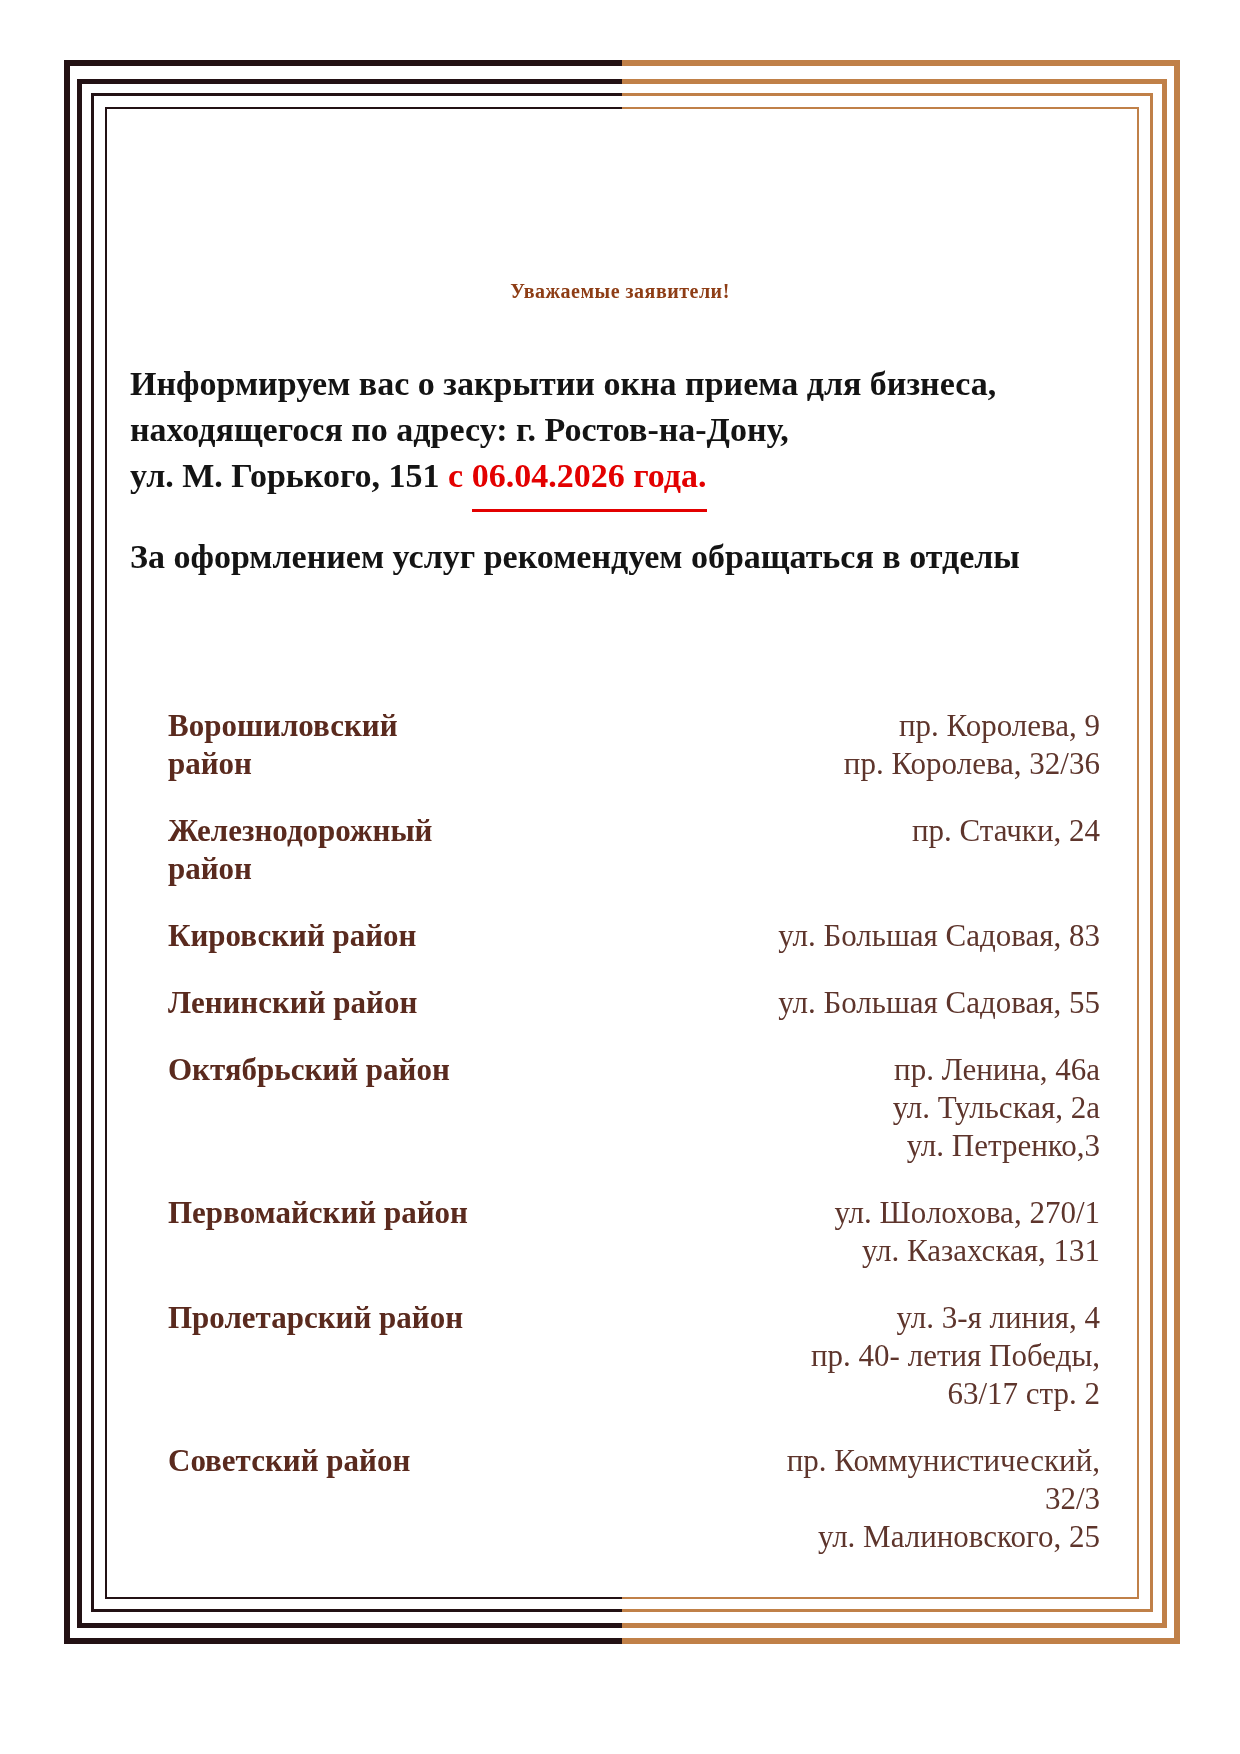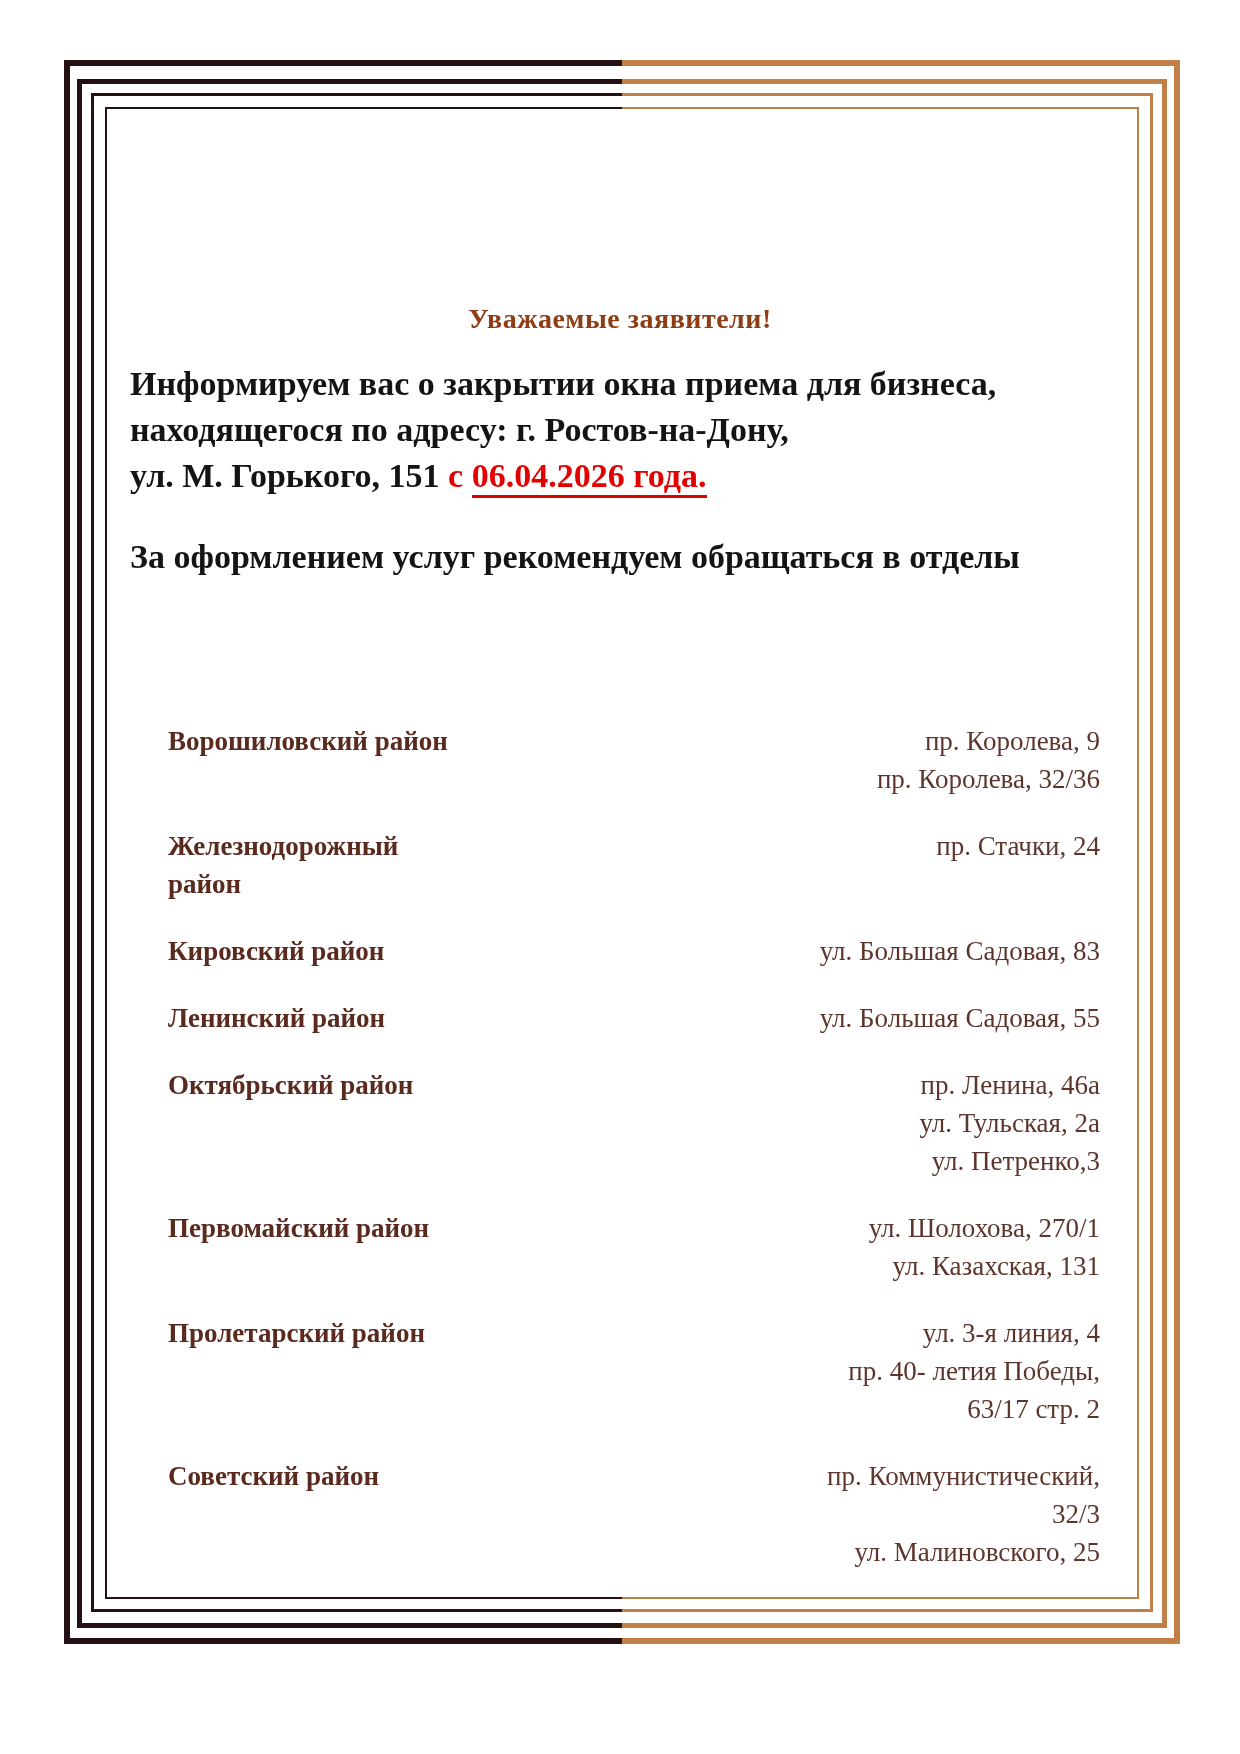--- a/index.html
+++ b/index.html
@@ -33,49 +33,48 @@
   .f2 { top: 79px;  left: 77px;  right: 73px;  bottom: 126px; border-width: 5px; }
   .f3 { top: 93px;  left: 91px;  right: 87px;  bottom: 142px; border-width: 3px; }
   .f4 { top: 107px; left: 105px; right: 101px; bottom: 155px; border-width: 2px; }
 
   .doc-title {
     position: absolute;
     top: 280px;
     left: 0;
     width: 100%;
     text-align: center;
-    font-size: 28px;
+    font-size: 20px;
     font-weight: bold;
     color: var(--title-color);
     letter-spacing: 0.5px;
-    margin-top: 23px;
   }
   .para {
     position: absolute;
     left: 130px;
     right: 130px;
     font-size: 34px;
     font-weight: bold;
     color: var(--body-color);
   }
   .p1 { top: 361px; line-height: 46px; }
   .p2 { top: 534px; line-height: 45px; }
   .red { color: var(--red-color); }
   .red-underline {
     color: var(--red-color);
     border-bottom: 3px solid var(--red-color);
-    padding-bottom: 1px;
+    padding-bottom: 15px;
   }
 
   .districts {
     position: absolute;
-    top: 722px;
+    top: 707px;
     left: 168px;
     right: 140px;
-    font-size: 27px;
+    font-size: 31px;
     line-height: 38px;
   }
   .district-row {
     display: flex;
     align-items: flex-start;
     margin-bottom: 29px;
   }
   .district-name {
     flex: 0 0 302px;
     font-weight: bold;

